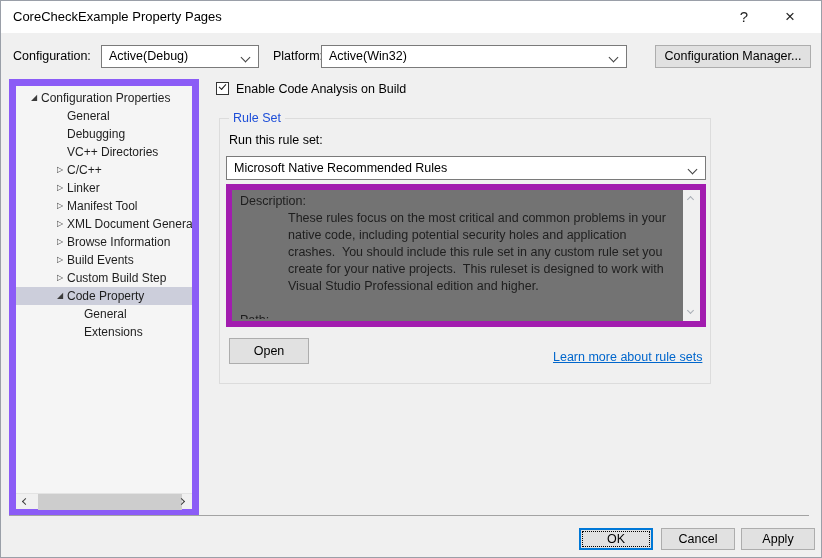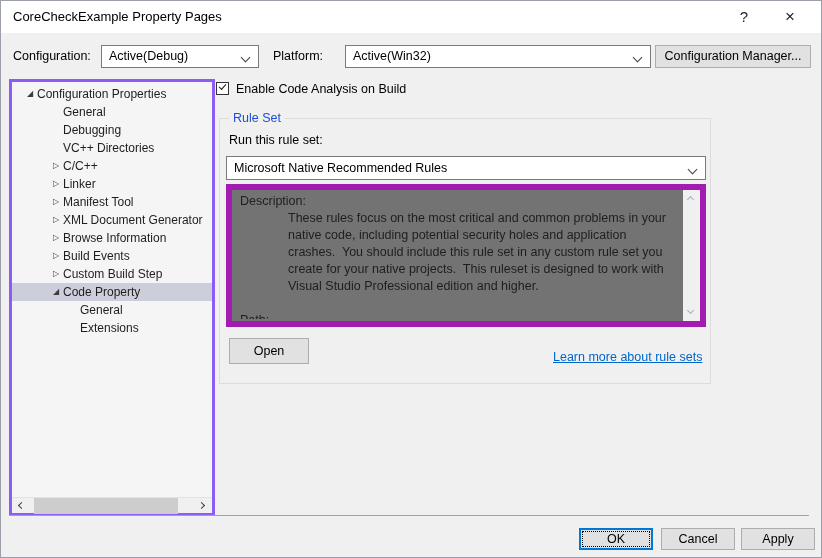--- a/index.html
+++ b/index.html
@@ -17,38 +17,38 @@
   .tb-help  { right:60px; }
   .tb-close { right:14px; font-size:17px; }
 
   
   .cfg-label { position:absolute; font-size:12.5px; color:#000; line-height:23px; top:44px; }
   .lbl-configuration { left:12px; }
   .lbl-platform { left:272px; }
   .combo { position:absolute; top:44px; height:23px; background:#fff; border:1px solid #7a7a7a;
            font-size:12.5px; line-height:21px; color:#000; padding-left:7px; cursor:pointer; }
   .combo-config { left:100px; width:158px; }
-  .combo-platform { left:344px; width:306px; }
+  .combo-platform { left:320px; width:306px; }
   .combo-ruleset { left:225px; top:155px; width:480px; height:24px; line-height:22px; }
   .combo .chev { position:absolute; right:9px; top:8px; }
   .chev { display:inline-block; width:7px; height:7px;
           border-right:1.6px solid #404040; border-bottom:1.6px solid #404040; }
   .chev.down { transform:rotate(45deg); }
   .chev.up { transform:rotate(-135deg); }
   .chev.left { transform:rotate(135deg); }
   .chev.right { transform:rotate(-45deg); }
 
   .btn { position:absolute; background:#e1e1e1; border:1px solid #adadad; font-size:12.5px;
          color:#000; text-align:center; cursor:pointer;
          font-family:"Liberation Sans","DejaVu Sans",sans-serif; }
   .btn-cfgmgr { left:654px; top:44px; width:156px; height:23px; line-height:21px; }
 
   
-  .tree-panel { position:absolute; left:8px; top:78px; width:206px; height:437px;
-                background:#f5f5f5; border:3px solid #8b5cf6; }
+  .tree-panel { position:absolute; left:8px; top:78px; width:190px; height:437px;
+                background:#f5f5f5; border:7px solid #8b5cf6; }
   .tree-scroll { position:absolute; left:0; top:3px; right:0; bottom:17px; overflow:hidden; }
   .tree-row { position:relative; height:18px; line-height:18px; font-size:12px; color:#1e1e1e;
               white-space:nowrap; cursor:pointer; }
   .tree-row.selected { background:#cccedb; }
   .expander { display:inline-block; width:12px; margin-right:1px; font-size:8px; color:#3c3c3c;
               text-align:center; vertical-align:top; cursor:pointer; }
   .tree-label { vertical-align:top; }
 
   .hscroll { position:absolute; left:0; right:0; bottom:0; height:16px; background:#f0f0f0;
              border-top:1px solid #e3e3e3; }

